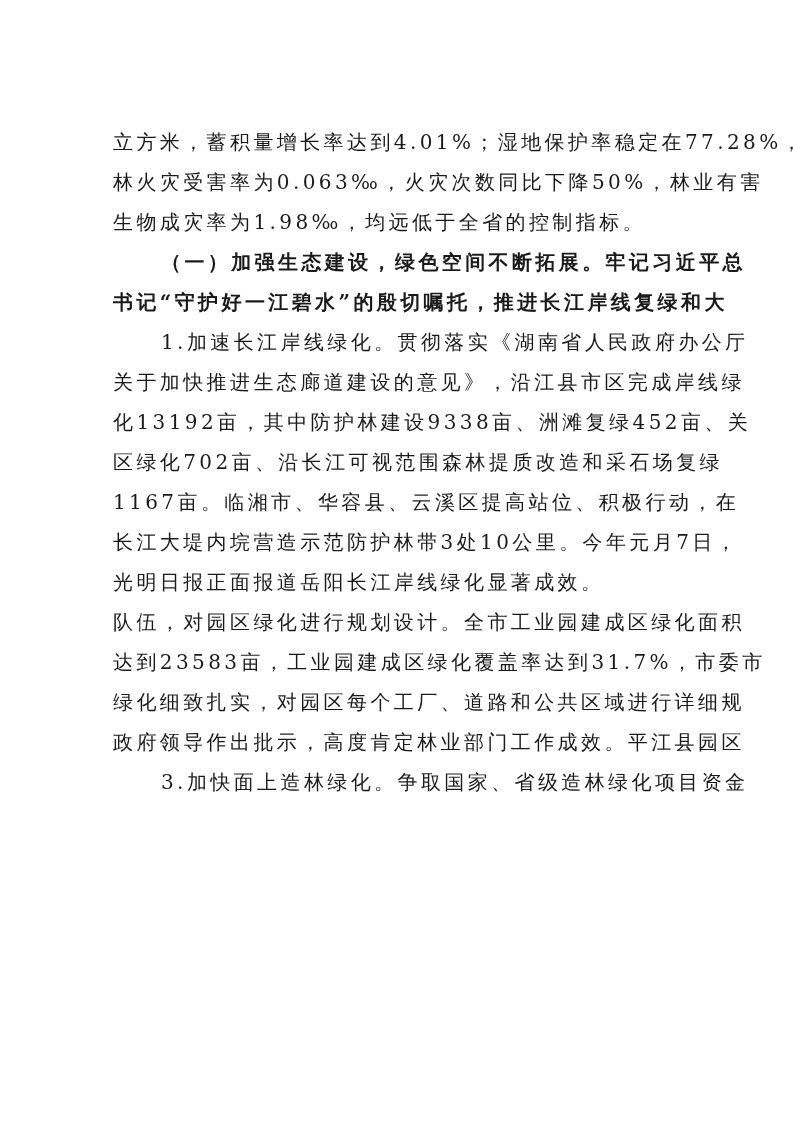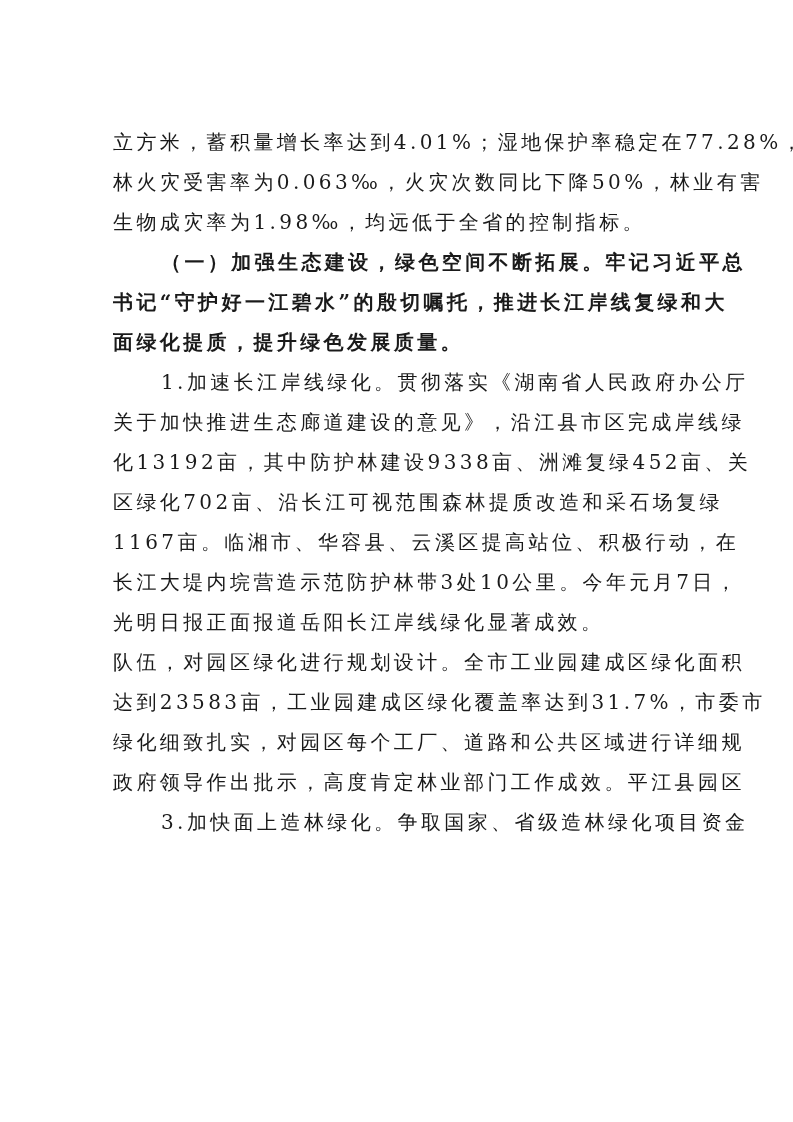--- a/index.html
+++ b/index.html
@@ -2,32 +2,31 @@
 <html><head>
 <meta charset="utf-8">
 <style>
   html, body { margin: 0; padding: 0; background: #ffffff; }
   body { width: 793px; height: 1122px; position: relative; overflow: hidden;
          font-family: "DejaVu Serif", "Liberation Serif", serif; color: #1a1a1a; }
   .page { position: absolute; left: 113px; top: 125px; width: 577px; }
   .line { height: 40px; line-height: 34px; font-size: 20px; white-space: nowrap;
           letter-spacing: 3.4px; overflow: visible; }
   .indent { padding-left: 48px; }
-  .bold { font-weight: bold; }
+  .bold { font-weight: bold; text-align: center; }
 </style>
 </head>
 <body>
 
 <div class="page">
   <div class="line">立方米，蓄积量增长率达到4.01%；湿地保护率稳定在77.28%，</div>
   <div class="line">林火灾受害率为0.063‰，火灾次数同比下降50%，林业有害</div>
   <div class="line">生物成灾率为1.98‰，均远低于全省的控制指标。</div>
   <div class="line indent bold">（一）加强生态建设，绿色空间不断拓展。牢记习近平总</div>
   <div class="line bold">书记“守护好一江碧水”的殷切嘱托，推进长江岸线复绿和大</div>
-  <div class="line bold">面绿化提质，提升绿色发展质量。</div>
   <div class="line indent">1.加速长江岸线绿化。贯彻落实《湖南省人民政府办公厅</div>
   <div class="line">关于加快推进生态廊道建设的意见》，沿江县市区完成岸线绿</div>
   <div class="line">化13192亩，其中防护林建设9338亩、洲滩复绿452亩、关</div>
   <div class="line">区绿化702亩、沿长江可视范围森林提质改造和采石场复绿</div>
   <div class="line">1167亩。临湘市、华容县、云溪区提高站位、积极行动，在</div>
   <div class="line">长江大堤内垸营造示范防护林带3处10公里。今年元月7日，</div>
   <div class="line">光明日报正面报道岳阳长江岸线绿化显著成效。</div>
   <div class="line">队伍，对园区绿化进行规划设计。全市工业园建成区绿化面积</div>
   <div class="line">达到23583亩，工业园建成区绿化覆盖率达到31.7%，市委市</div>
   <div class="line">绿化细致扎实，对园区每个工厂、道路和公共区域进行详细规</div>

